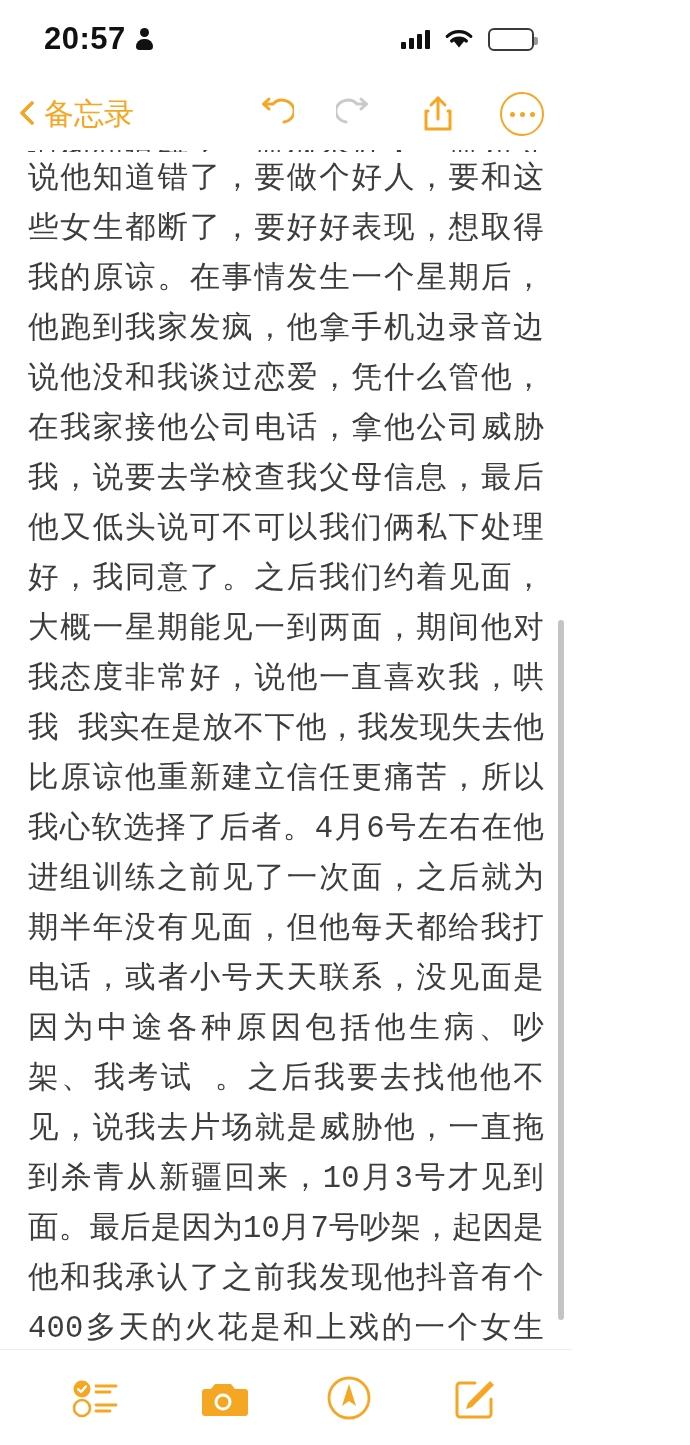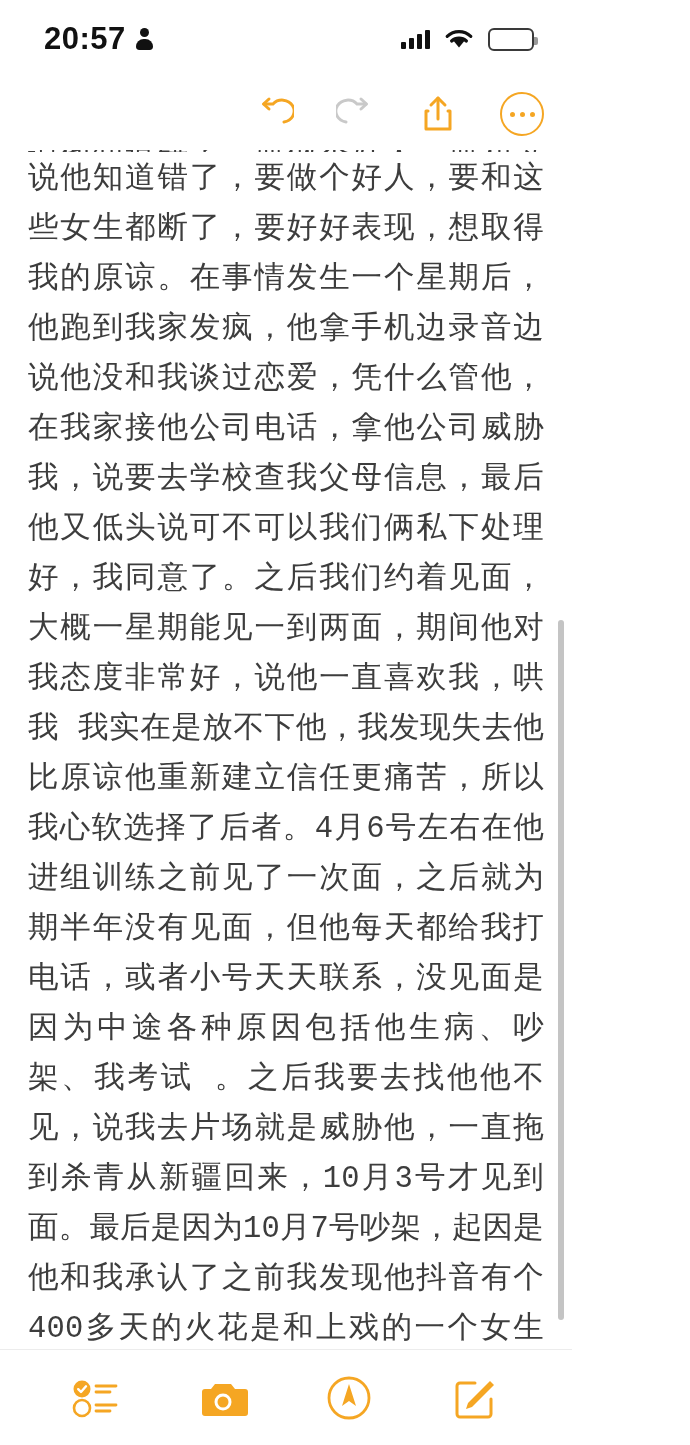--- a/index.html
+++ b/index.html
@@ -250,20 +250,24 @@
           <path d="M7.6 13.0 A11 11 0 0 1 22.4 13.0" stroke="#111" stroke-width="3.2" fill="none" stroke-linecap="round"></path>
         </svg>
       </span>
       <span class="battery">
         <span class="lvl" style="width: 32%;"></span>
       </span>
     </div>
   </div>
 
   <div class="nav-bar">
+    <div class="back-group">
+      <span class="chev"></span>
+      <span class="back-label">备忘录</span>
+    </div>
     <div class="nav-actions">
       <span class="nav-icon">
         <svg width="40" height="36" viewBox="0 0 40 36">
           <path d="M30 26 A12 11 0 1 0 19 8 L10 8" stroke="#F5A623" stroke-width="3" fill="none" stroke-linecap="round"></path>
           <path d="M15 3 L9.5 8 L15 13" stroke="#F5A623" stroke-width="3" fill="none" stroke-linecap="round" stroke-linejoin="round"></path>
         </svg>
       </span>
       <span class="nav-icon disabled">
         <svg width="40" height="36" viewBox="0 0 40 36">
           <path d="M10 26 A12 11 0 1 1 21 8 L30 8" stroke="#c9c9c9" stroke-width="3" fill="none" stroke-linecap="round"></path>

